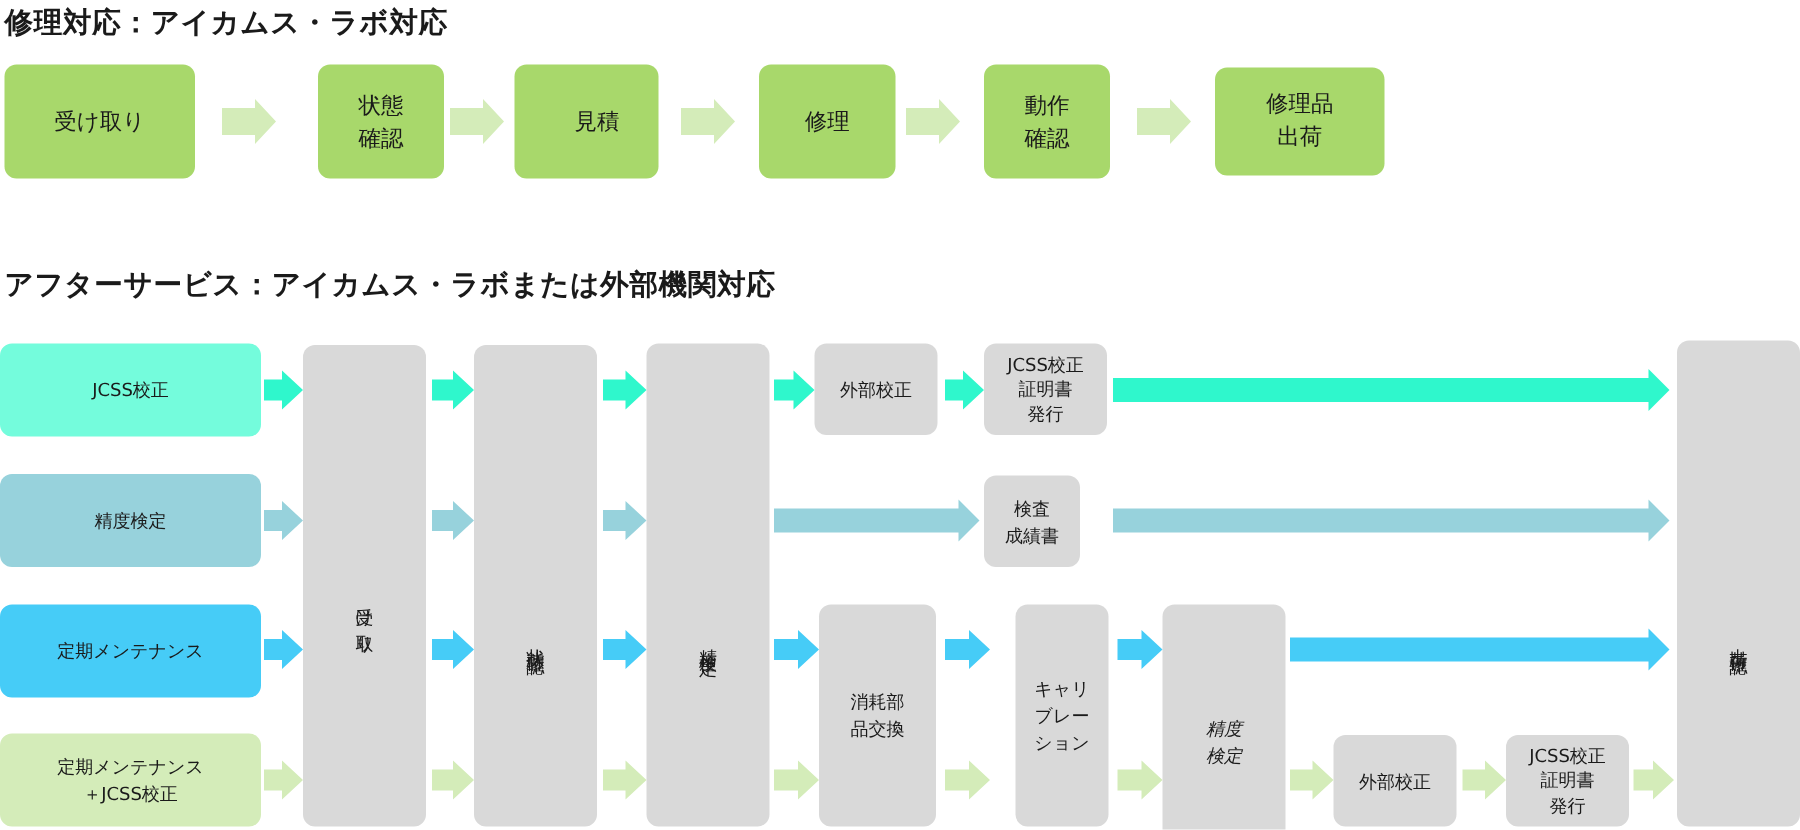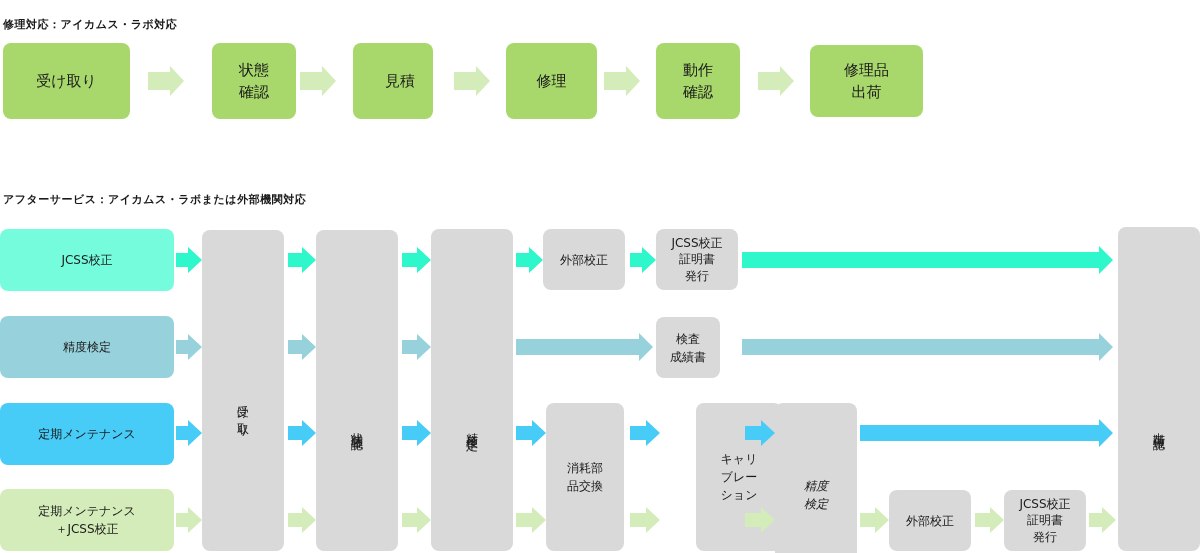--- a/index.html
+++ b/index.html
@@ -1,19 +1,19 @@
 <!DOCTYPE html>
 <html><head>
 <meta charset="utf-8">
 <style>
   * { box-sizing: border-box; margin: 0; padding: 0; }
   html, body { width: 1200px; height: 553px; background: #ffffff; overflow: hidden; }
   body { position: relative; font-family: "DejaVu Sans", sans-serif; color: #1a1a1a; }
 
-  .heading { position: absolute; left: 3px; font-size: 11px; font-weight: bold; letter-spacing: 0.5px; white-space: nowrap; margin-top: 15px; }
+  .heading { position: absolute; left: 3px; font-size: 19px; font-weight: bold; letter-spacing: 0.5px; white-space: nowrap; }
   #h1 { top: 2px; }
   #h2 { top: 177px; }
 
   .box {
     position: absolute; display: flex; align-items: center; justify-content: center;
     text-align: center; border-radius: 8px; line-height: 1.5;
   }
   .green { background: #a8d86b; font-size: 15px; }
   .gray { background: #d9d9d9; font-size: 12px; }
   .cat { font-size: 12px; border-radius: 8px; }
@@ -25,21 +25,21 @@
   svg.arrows { position: absolute; left: 0; top: 0; width: 1200px; height: 553px; pointer-events: none; }
 </style>
 </head>
 <body>
 
 <div class="heading" id="h1">修理対応：アイカムス・ラボ対応</div>
 
 <div class="box green ml" style="left:3px;top:43px;width:127px;height:76px;">受け取り</div>
 <div class="box green ml" style="left:200px;top:43px;width:84px;height:76px;margin-left:12px;">状態
 確認</div>
-<div class="box green ml" style="left:353px;top:43px;width:80px;height:76px;padding-left:14px;">見積</div>
+<div class="box green ml" style="left:343px;top:43px;width:96px;height:76px;padding-left:14px;">見積</div>
 <div class="box green ml" style="left:506px;top:43px;width:91px;height:76px;">修理</div>
 <div class="box green ml" style="left:656px;top:43px;width:84px;height:76px;">動作
 確認</div>
 <div class="box green ml" style="left:810px;top:45px;width:113px;height:72px;font-family:Liberation Serif, serif;">修理品
 出荷</div>
 
 <div class="heading" id="h2">アフターサービス：アイカムス・ラボまたは外部機関対応</div>
 
 <div class="box cat" style="left:0;top:229px;width:174px;height:62px;background:#74fcdc;">JCSS校正</div>
 <div class="box cat" style="left:0;top:316px;width:174px;height:62px;background:#97d2dc;">精度検定</div>
@@ -63,21 +63,21 @@
 <div class="box gray ml" style="left:543px;top:229px;width:82px;height:61px;">外部校正</div>
 <div class="box gray ml" style="left:656px;top:229px;width:82px;height:61px;line-height:1.35;">JCSS校正
 証明書
 発行</div>
 
 <div class="box gray ml" style="left:656px;top:317px;width:64px;height:61px;">検査
 成績書</div>
 
 <div class="box gray ml" style="left:546px;top:403px;width:78px;height:148px;">消耗部
 品交換</div>
-<div class="box gray ml" style="left:696px;top:403px;width:86px;height:148px;">キャリ
+<div class="box gray ml" style="left:677px;top:403px;width:62px;height:148px;">キャリ
 ブレー
 ション</div>
 <div class="box gray ml" style="left:775px;top:403px;width:82px;height:184px;font-style:italic;">精度
 検定</div>
 
 <div class="box gray ml" style="left:889px;top:490px;width:82px;height:61px;">外部校正</div>
 <div class="box gray ml" style="left:1004px;top:490px;width:82px;height:61px;line-height:1.35;">JCSS校正
 証明書
 発行</div>
 

